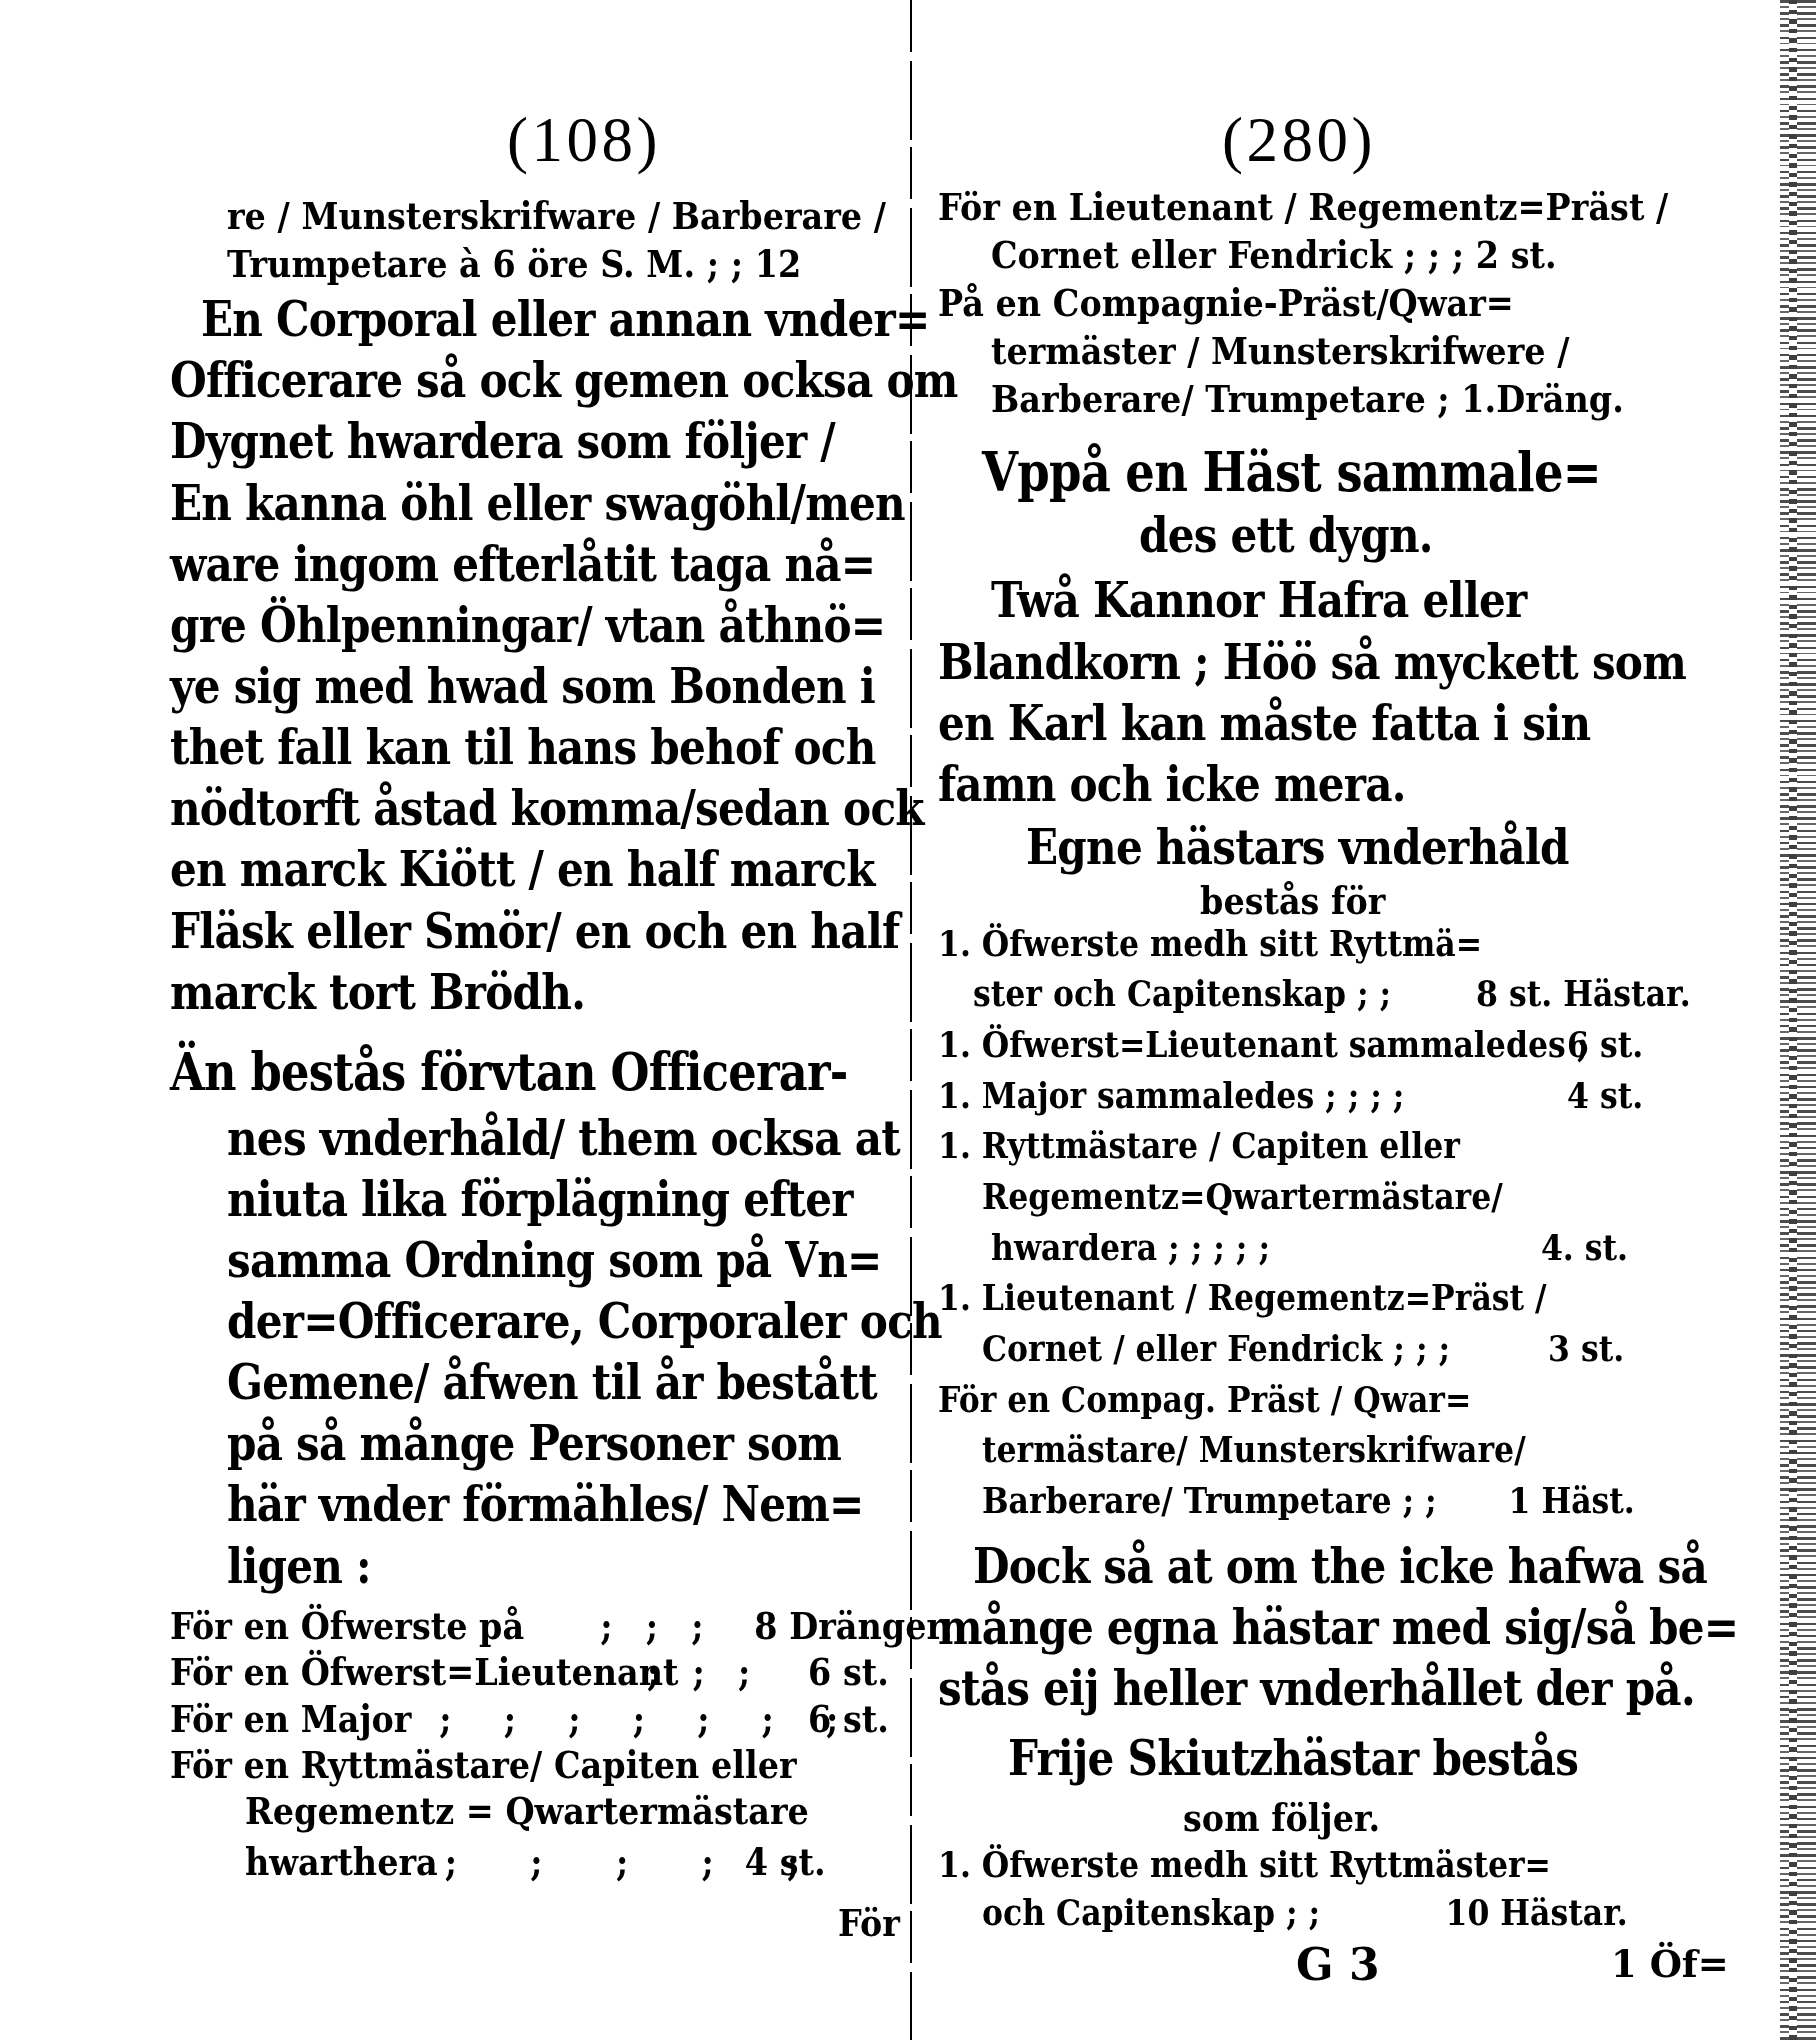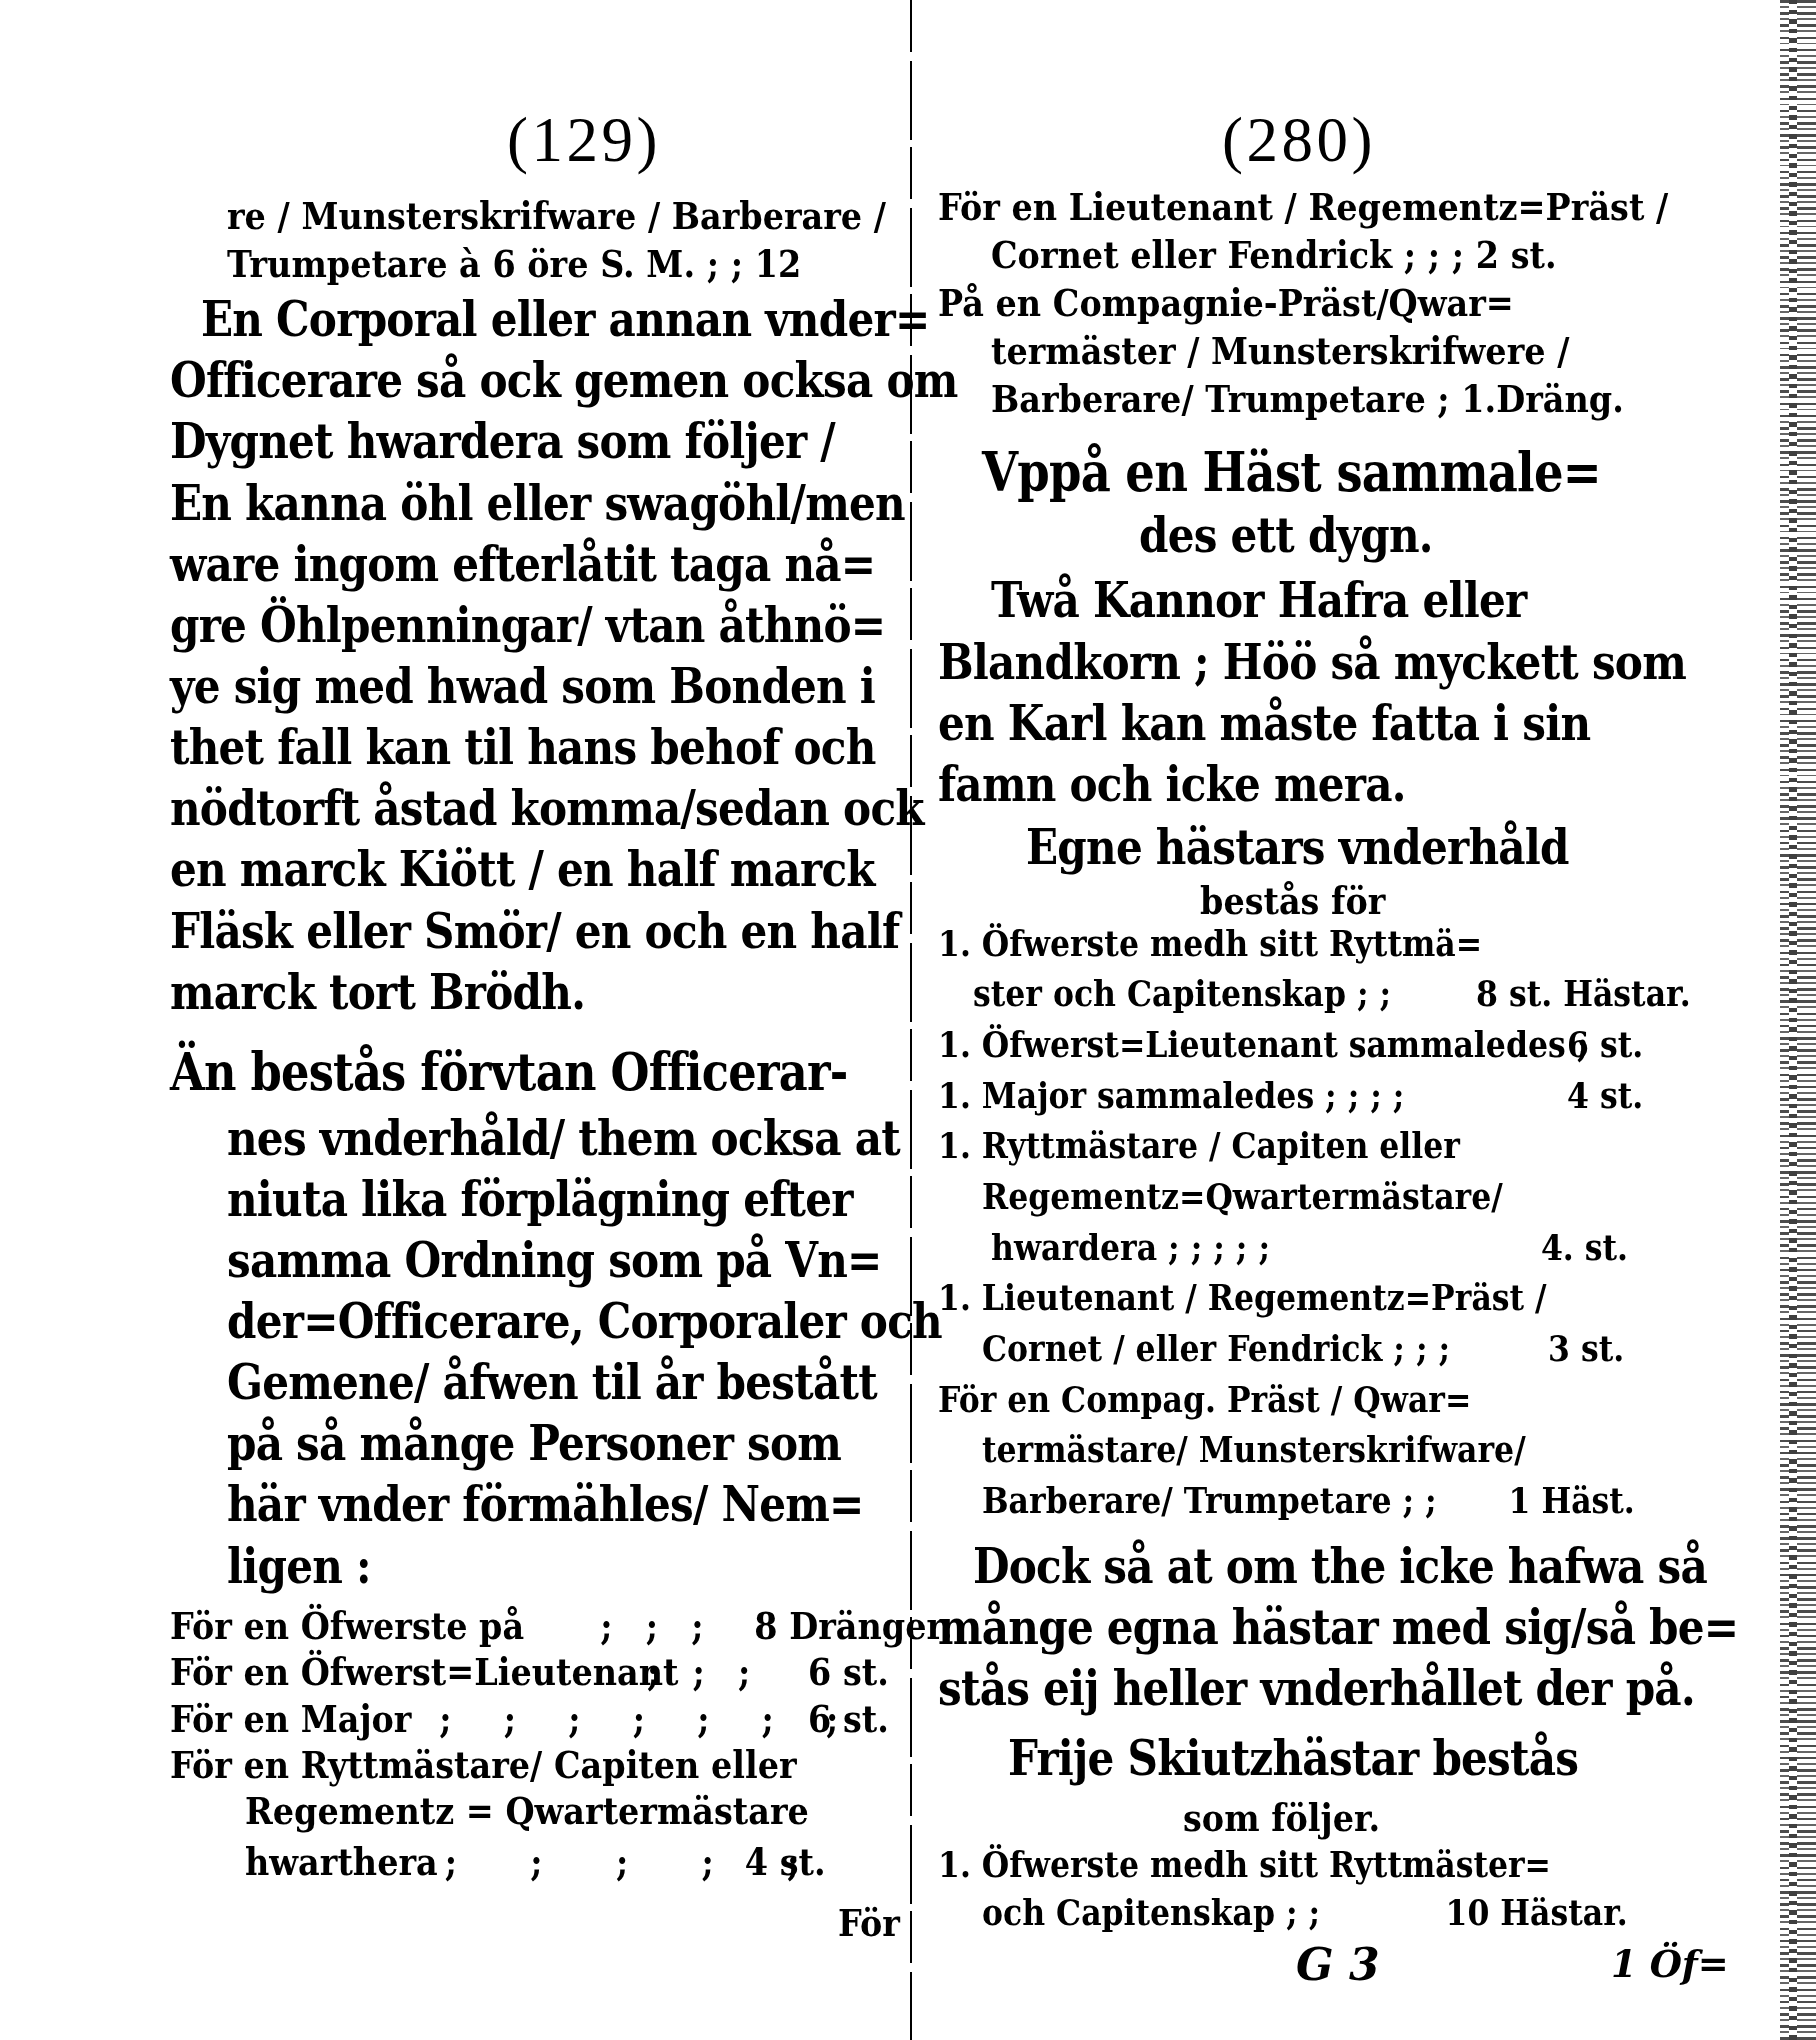--- a/index.html
+++ b/index.html
@@ -29,28 +29,28 @@
     position: absolute; font-family: "Liberation Serif", serif; font-size: 63px; letter-spacing: 3.5px;
     line-height: 1;
   }
   .line {
     position: absolute; white-space: nowrap; line-height: 1;
     font-family: "DejaVu Serif", serif; font-weight: bold;
   }
   .big { font-size: 49px; transform: scaleX(0.86); transform-origin: left top; letter-spacing: -0.9px; }
   .med { font-size: 38px; transform: scaleX(0.88); transform-origin: left top; }
   .sm  { font-size: 35px; transform: scaleX(0.9); transform-origin: left top; }
-  .sig { position: absolute; font-size: 44px; font-weight: bold; line-height: 1; font-style: italic; }
+  .sig { position: absolute; font-size: 44px; font-weight: bold; line-height: 1; }
   .leader { font-weight: bold; letter-spacing: 12.2px; }
 </style>
 </head>
 <body>
 
 <div class="page" id="left-page">
-  <div class="pnum" style="left:507px; top:109px;">(129)</div>
+  <div class="pnum" style="left:507px; top:109px;">(108)</div>
 
   <div class="line med" style="left:227px; top:197px;">re / Munsterskrifware / Barberare /</div>
   <div class="line med" style="left:227px; top:245px;">Trumpetare à 6 öre S. M.  ; ;   12</div>
   <div class="line big" style="left:201px; top:295px;">En Corporal eller annan vnder=</div>
   <div class="line big" style="left:170px; top:356px;">Officerare så ock gemen ocksa om</div>
   <div class="line big" style="left:170px; top:417px;">Dygnet hwardera som följer /</div>
   <div class="line big" style="left:170px; top:479px;">En kanna öhl eller swagöhl/men</div>
   <div class="line big" style="left:170px; top:540px;">ware ingom efterlåtit taga nå=</div>
   <div class="line big" style="left:170px; top:601px;">gre Öhlpenningar/ vtan åthnö=</div>
   <div class="line big" style="left:170px; top:662px;">ye sig med hwad som Bonden i</div>

